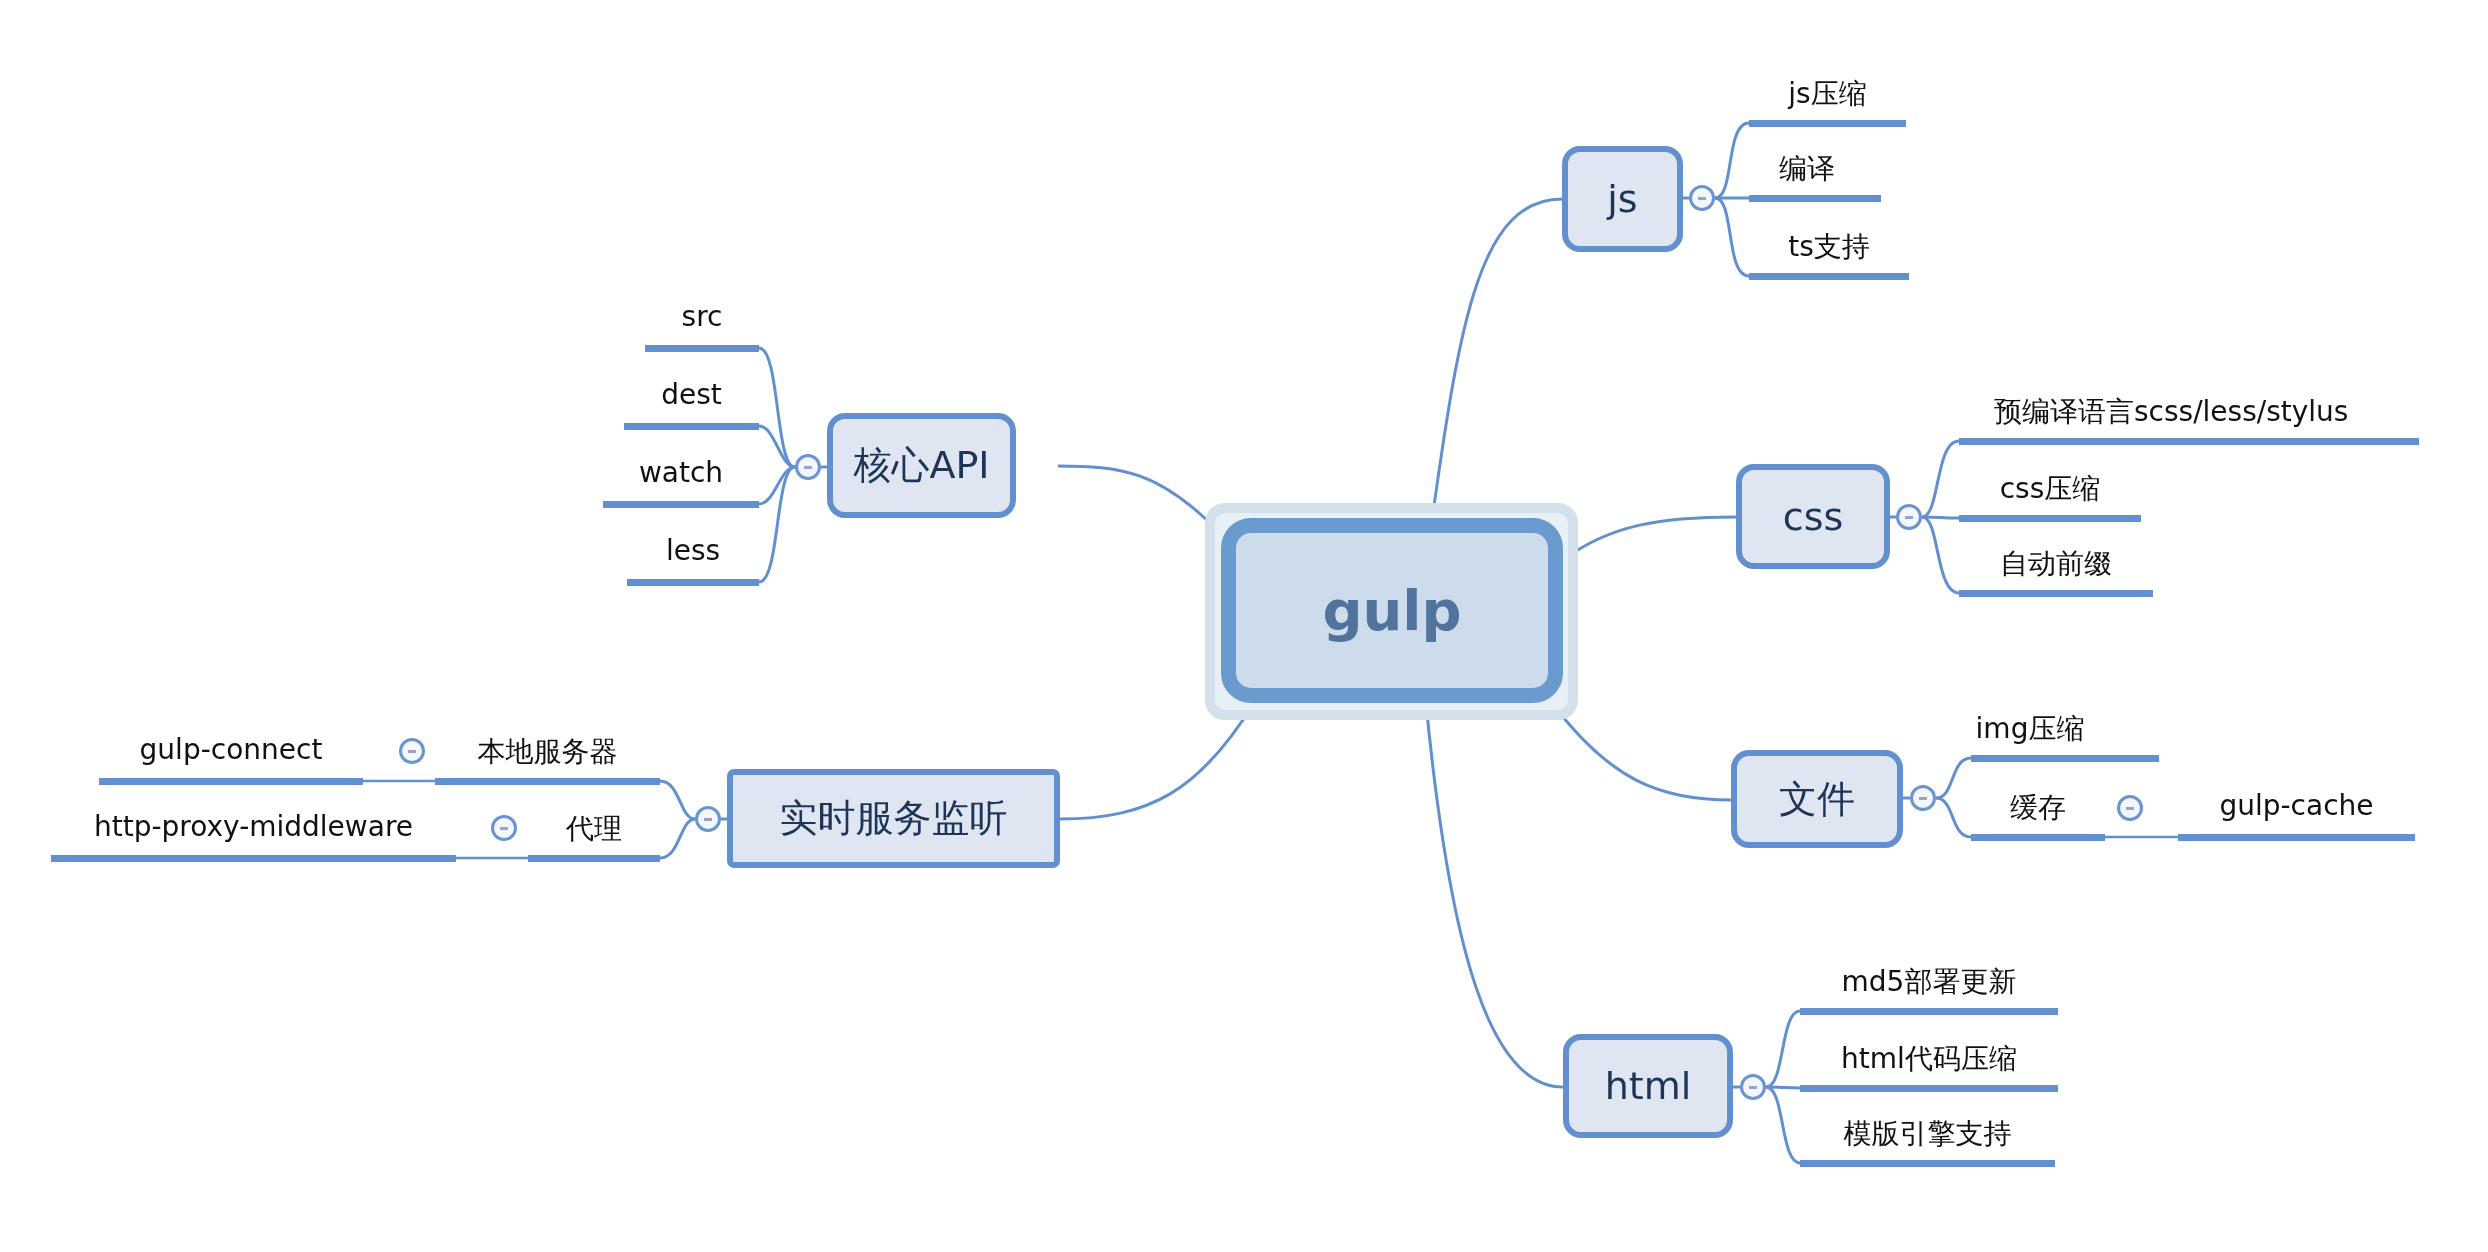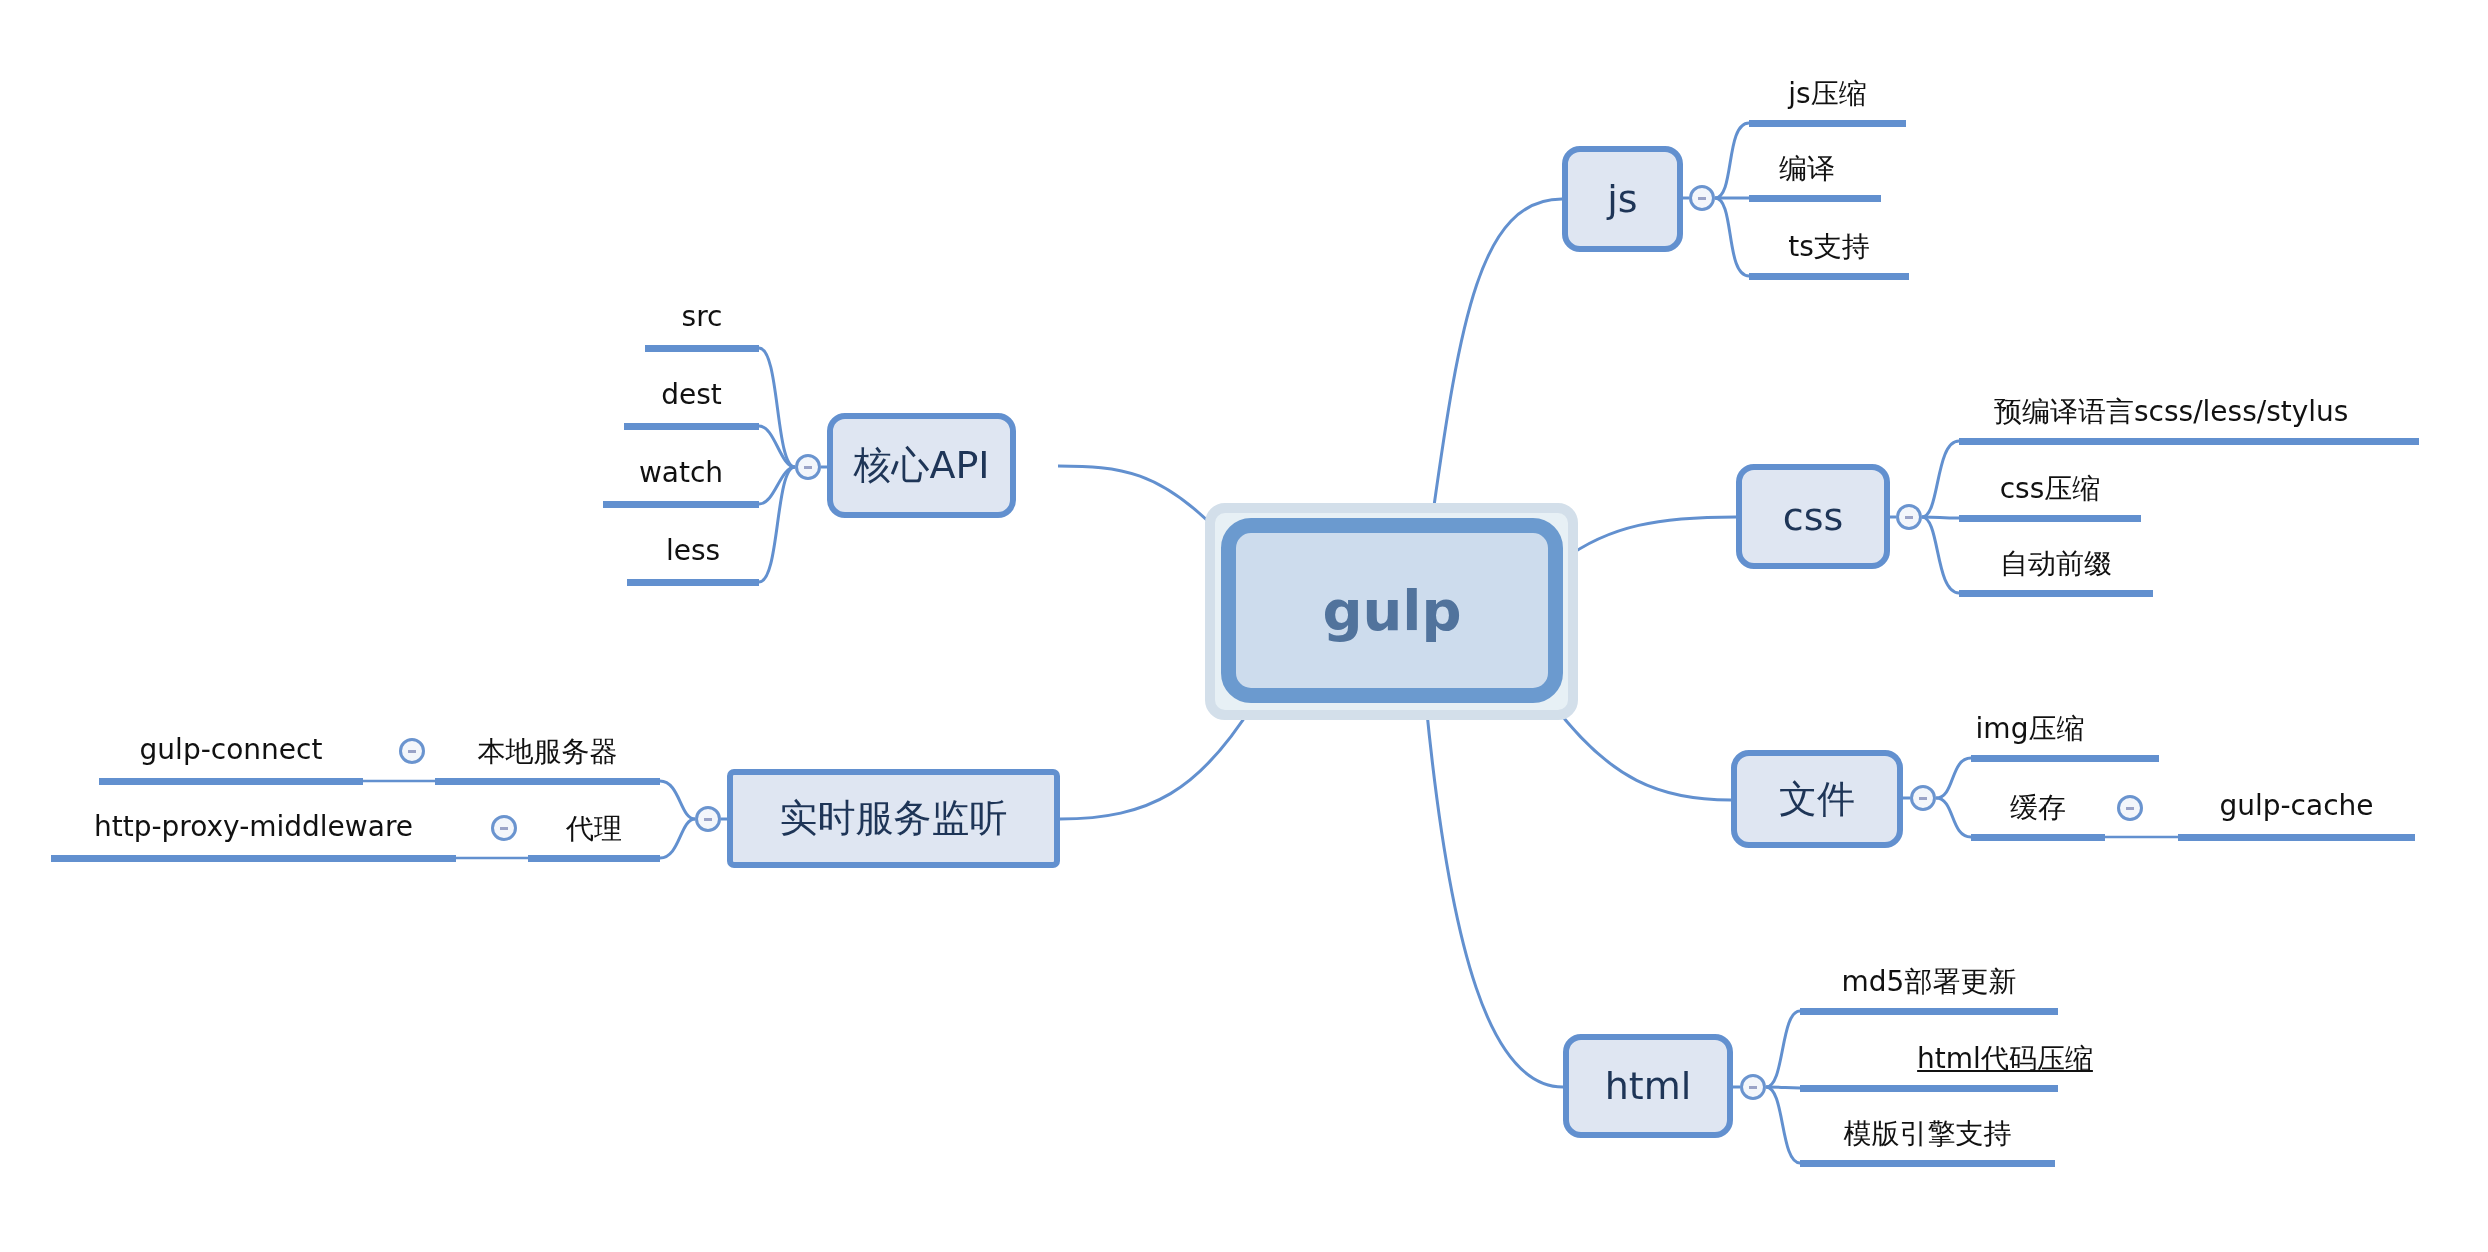--- a/index.html
+++ b/index.html
@@ -129,16 +129,16 @@
 <div class="toggle" style="left:2117px;top:795px;"><span></span></div>
 <div class="leaf" style="left:2178px;top:789px;width:237px;">gulp-cache</div>
 <div class="uline" style="left:2178px;top:834px;width:237px;"></div>
 
 <div class="node" style="left:1563px;top:1034px;width:170px;height:104px;">
   <span>html</span>
 </div>
 <div class="toggle" style="left:1740px;top:1074px;"><span></span></div>
 <div class="leaf" style="left:1800px;top:963px;width:258px;">md5部署更新</div>
 <div class="uline" style="left:1800px;top:1008px;width:258px;"></div>
-<div class="leaf" style="left:1876px;top:1040px;width:258px;text-decoration:underline;">html代码压缩</div>
+<div class="leaf" style="left:1800px;top:1040px;width:258px;">html代码压缩</div>
 <div class="uline" style="left:1800px;top:1085px;width:258px;"></div>
 <div class="leaf" style="left:1800px;top:1115px;width:255px;">模版引擎支持</div>
 <div class="uline" style="left:1800px;top:1160px;width:255px;"></div>
 
 </body></html>

